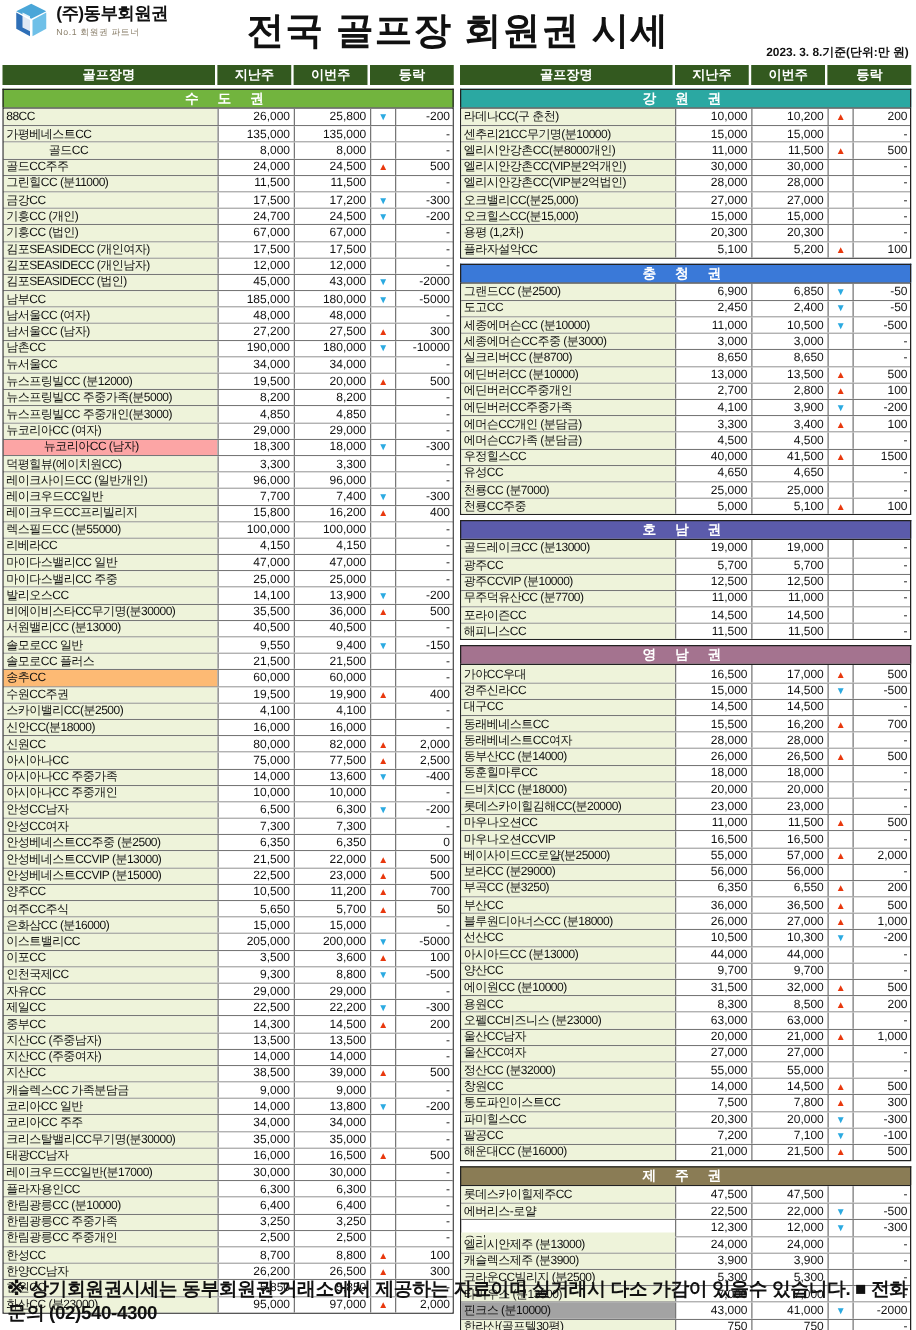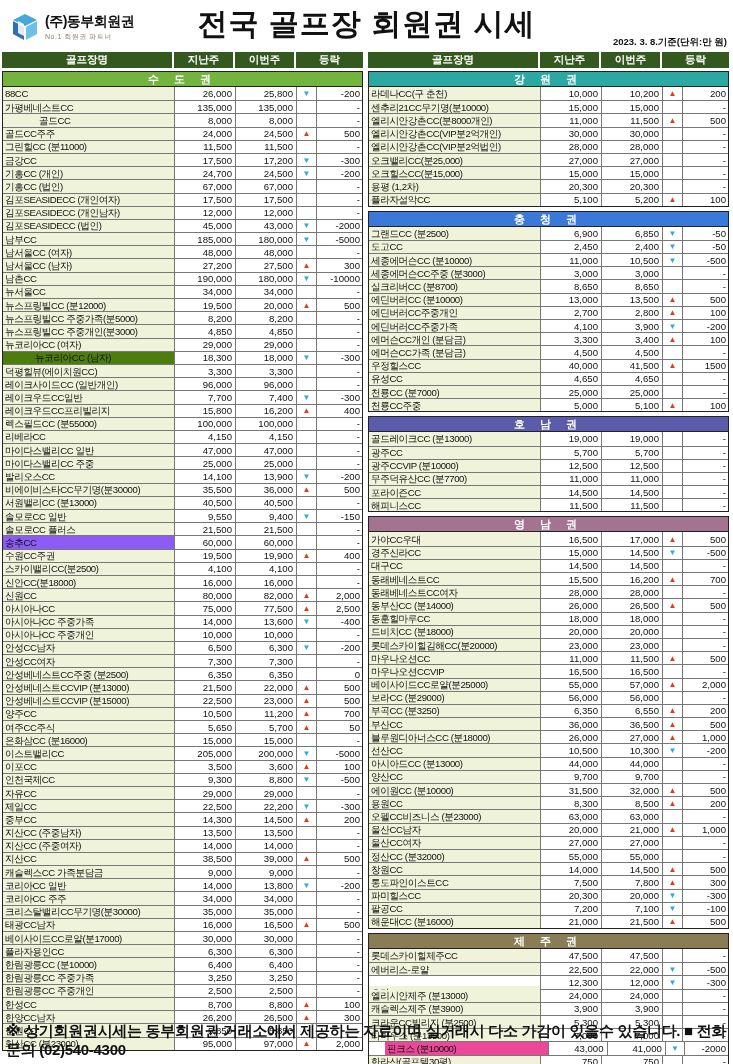--- a/index.html
+++ b/index.html
@@ -1,20 +1,20 @@
 <!DOCTYPE html>
 <html><head>
 <meta charset="utf-8">
 <style>
   * { margin:0; padding:0; box-sizing:border-box; }
   body { width:733px; height:1064px; background:#fff; font-family:"Liberation Sans","DejaVu Sans",sans-serif; color:#111; overflow:hidden; }
   .page { width:733px; height:1064px; position:relative; padding:0 2px; }
 
   .topbar { position:relative; height:48px; }
-  .logo-wrap { position:absolute; left:8px; top:12px; display:flex; align-items:center; gap:5px; }
+  .logo-wrap { position:absolute; left:8px; top:1px; display:flex; align-items:center; gap:5px; }
   .logo-text .co { font-size:14px; font-weight:bold; letter-spacing:-0.5px; }
   .logo-text .sub { font-size:7px; color:#8a7f6a; margin-top:1px; letter-spacing:0.5px; }
   .main-title { position:absolute; left:0; right:0; top:4px; text-align:center; font-size:30px; font-weight:bold; letter-spacing:1px; }
   .date-note { position:absolute; right:4px; top:36px; font-size:9.5px; font-weight:bold; }
 
   .tables { display:flex; gap:5px; margin-top:4px; }
   .col { width:361px; }
 
   .col-header { display:flex; height:16px; margin-bottom:3px;text-align:center; }
   .col-header .hc { background:#33591f; color:#fff; font-size:10.5px; font-weight:bold; display:flex; align-items:center; justify-content:center; border-right:2px solid #fff; }
@@ -201,21 +201,21 @@
               <div class="cell c-chg">-</div>
             </div>
             <div class="row">
               <div class="cell c-name" style="background: rgb(238, 243, 218);">뉴코리아CC (여자)</div>
               <div class="cell c-num">29,000</div>
               <div class="cell c-num">29,000</div>
               <div class="cell c-arrow"></div>
               <div class="cell c-chg">-</div>
             </div>
             <div class="row">
-              <div class="cell c-name" style="background: #4d7c0f; padding-left: 32px;">뉴코리아CC (남자)</div>
+              <div class="cell c-name" style="background: #fca5a5; padding-left: 32px;">뉴코리아CC (남자)</div>
               <div class="cell c-num">18,300</div>
               <div class="cell c-num">18,000</div>
               <div class="cell c-arrow" style="color: rgb(43, 170, 225);">▼</div>
               <div class="cell c-chg">-300</div>
             </div>
             <div class="row">
               <div class="cell c-name" style="background: rgb(238, 243, 218);">덕평힐뷰(에이치원CC)</div>
               <div class="cell c-num">3,300</div>
               <div class="cell c-num">3,300</div>
               <div class="cell c-arrow"></div>
@@ -299,21 +299,21 @@
               <div class="cell c-chg">-150</div>
             </div>
             <div class="row">
               <div class="cell c-name" style="background: rgb(238, 243, 218);">솔모로CC 플러스</div>
               <div class="cell c-num">21,500</div>
               <div class="cell c-num">21,500</div>
               <div class="cell c-arrow"></div>
               <div class="cell c-chg">-</div>
             </div>
             <div class="row">
-              <div class="cell c-name" style="background: #8b5cf6;">송추CC</div>
+              <div class="cell c-name" style="background: #fdba74;">송추CC</div>
               <div class="cell c-num">60,000</div>
               <div class="cell c-num">60,000</div>
               <div class="cell c-arrow"></div>
               <div class="cell c-chg">-</div>
             </div>
             <div class="row">
               <div class="cell c-name" style="background: rgb(238, 243, 218);">수원CC주권</div>
               <div class="cell c-num">19,500</div>
               <div class="cell c-num">19,900</div>
               <div class="cell c-arrow" style="color: rgb(232, 56, 13);">▲</div>
@@ -509,21 +509,21 @@
               <div class="cell c-chg">-</div>
             </div>
             <div class="row">
               <div class="cell c-name" style="background: rgb(238, 243, 218);">태광CC남자</div>
               <div class="cell c-num">16,000</div>
               <div class="cell c-num">16,500</div>
               <div class="cell c-arrow" style="color: rgb(232, 56, 13);">▲</div>
               <div class="cell c-chg">500</div>
             </div>
             <div class="row">
-              <div class="cell c-name" style="background: rgb(238, 243, 218);">베이사이드CC로얄(분17000)</div>
+              <div class="cell c-name" style="background: rgb(238, 243, 218);">레이크우드CC일반(분17000)</div>
               <div class="cell c-num">30,000</div>
               <div class="cell c-num">30,000</div>
               <div class="cell c-arrow"></div>
               <div class="cell c-chg">-</div>
             </div>
             <div class="row">
               <div class="cell c-name" style="background: rgb(238, 243, 218);">플라자용인CC</div>
               <div class="cell c-num">6,300</div>
               <div class="cell c-num">6,300</div>
               <div class="cell c-arrow"></div>
@@ -1067,21 +1067,21 @@
               <div class="cell c-chg">-</div>
             </div>
             <div class="row">
               <div class="cell c-name" style="background: rgb(238, 243, 218);">타미우스 (분13500)</div>
               <div class="cell c-num">7,000</div>
               <div class="cell c-num">7,000</div>
               <div class="cell c-arrow"></div>
               <div class="cell c-chg">-</div>
             </div>
             <div class="row">
-              <div class="cell c-name" style="background: #ec4899; margin-left: 16px;">핀크스 (분10000)</div>
+              <div class="cell c-name" style="background: #a3a3a3;">핀크스 (분10000)</div>
               <div class="cell c-num">43,000</div>
               <div class="cell c-num">41,000</div>
               <div class="cell c-arrow" style="color: rgb(43, 170, 225);">▼</div>
               <div class="cell c-chg">-2000</div>
             </div>
             <div class="row">
               <div class="cell c-name" style="background: rgb(238, 243, 218);">한라산(골프텔30평)</div>
               <div class="cell c-num">750</div>
               <div class="cell c-num">750</div>
               <div class="cell c-arrow"></div>

